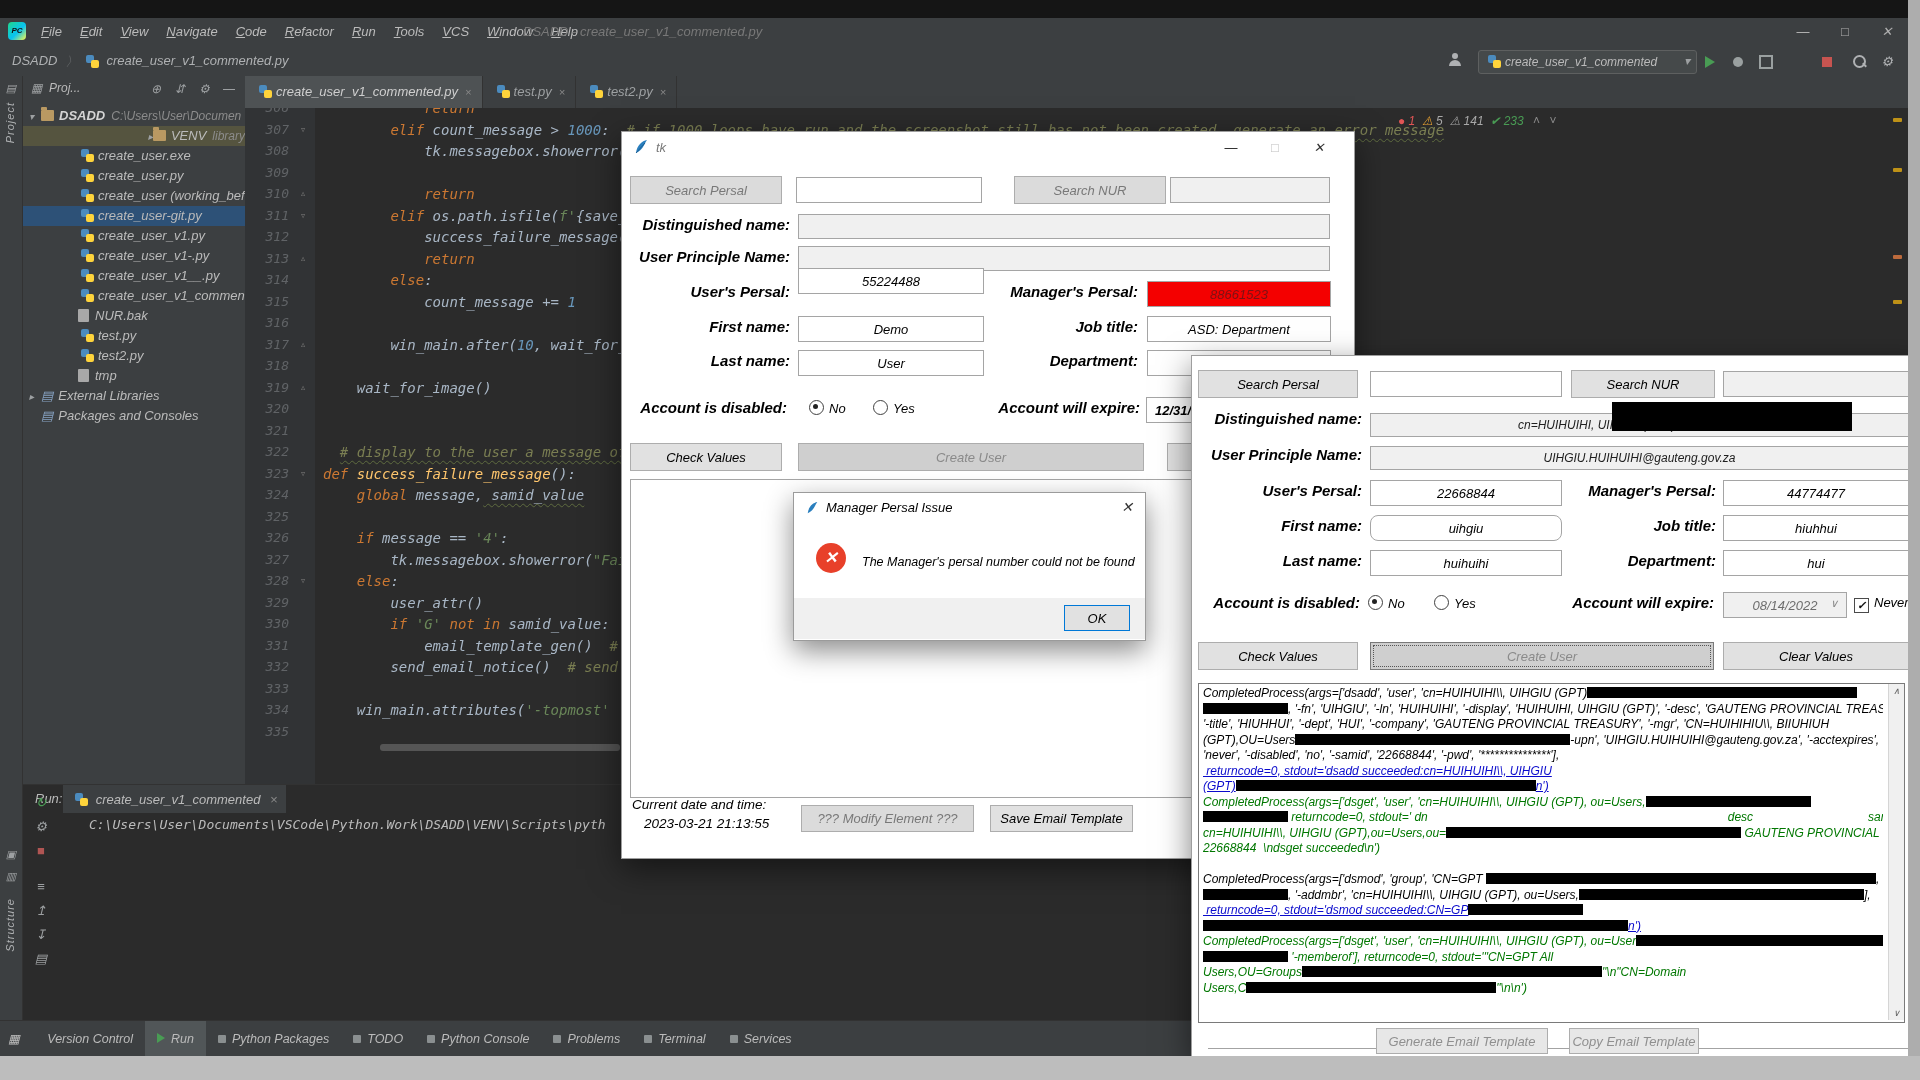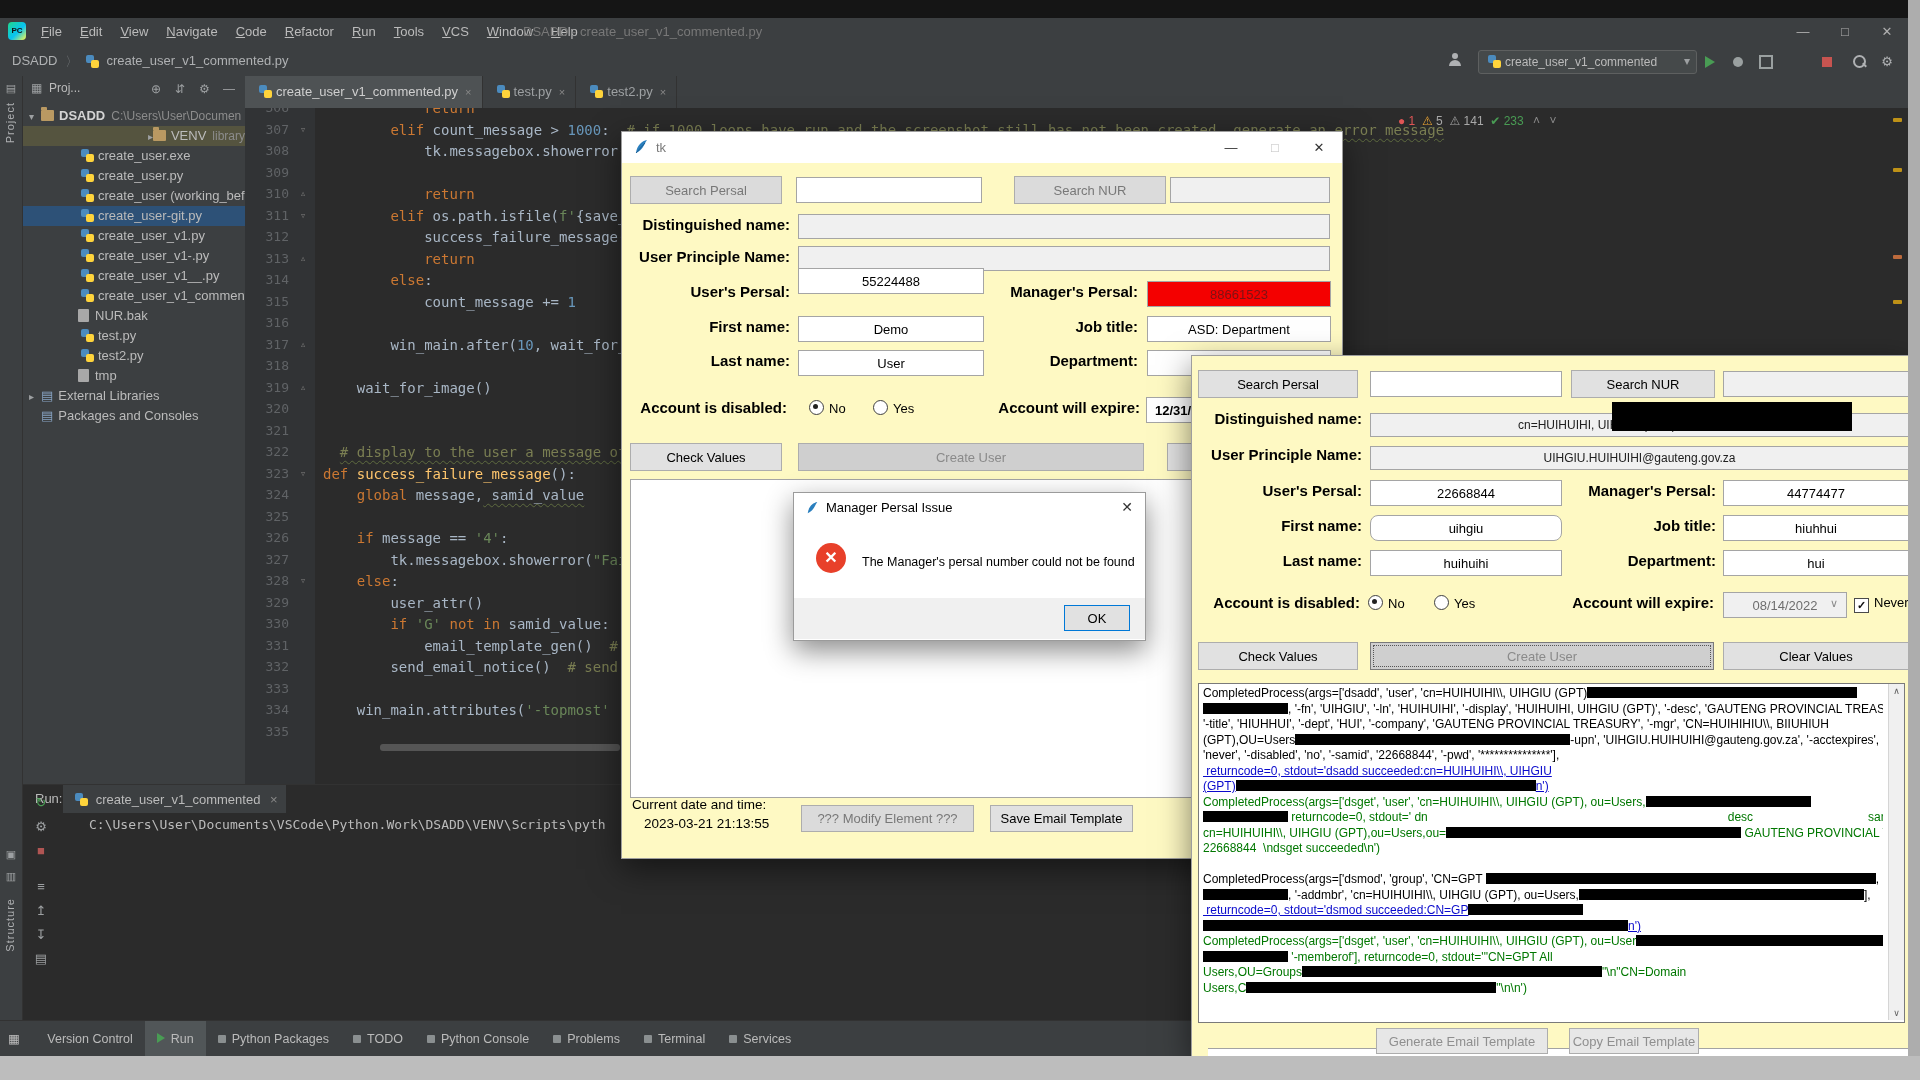--- a/index.html
+++ b/index.html
@@ -1,18 +1,18 @@
 <!DOCTYPE html>
 <html><head>
 <meta charset="utf-8">
 <style>
   html,body{margin:0;padding:0;background:#6f6f6f;}
   #screen{position:relative;width:1920px;height:1080px;overflow:hidden;background:#2B2B2B;
           font-family:"Liberation Sans",sans-serif;-webkit-font-smoothing:antialiased;}
-  .abs{position:absolute;}
+  .abs{position:absolute;font-style:italic;}
   
   #topstrip{left:0;top:0;width:1920px;height:18px;background:#151515;}
   #menubar{left:0;top:18px;width:1920px;height:29px;background:#3C3F41;color:#BBBBBB;font-size:13px;}
   .menu-item{display:inline-block;padding:6px 9px;cursor:default;}
   .menu-item u{text-decoration:underline;}
   #pclogo{left:8px;top:4px;width:18px;height:18px;border-radius:4px;
           background:linear-gradient(135deg,#21D789,#07C3F2 55%,#FCF84A);color:#101010;
           font-size:8px;font-weight:bold;text-align:center;line-height:18px;}
   #win-title{left:523px;top:6px;color:#787878;font-size:13px;}
   .winctl{top:3px;width:30px;height:22px;color:#AFAFAF;font-size:13px;text-align:center;line-height:22px;}
@@ -81,21 +81,21 @@
   
   #statusbar{left:0;top:1020px;width:1920px;height:36px;background:#3C3F41;border-top:1px solid #323232;color:#BBBBBB;font-size:12.5px;}
   .sb-item{display:inline-block;height:36px;line-height:36px;padding:0 12px;}
   .sb-item.active{background:#515658;}
   .sb-item .sq{display:inline-block;width:8px;height:8px;background:#8A8F90;margin-right:6px;border-radius:1px;}
   .sb-item .tri{display:inline-block;width:0;height:0;border-left:8px solid #499C54;border-top:5px solid transparent;border-bottom:5px solid transparent;margin-right:6px;}
   
   #rightstrip{left:1908px;top:0;width:12px;height:1080px;background:#ADADAD;}
   #bottomstrip{left:0;top:1056px;width:1920px;height:24px;background:#BDBDBD;}
   
-  .tkwin{background:#fef9c3;border:1px solid #9E9E9E;box-shadow:0 10px 30px rgba(0,0,0,.5);}
+  .tkwin{background:#ffffff;border:1px solid #9E9E9E;box-shadow:0 10px 30px rgba(0,0,0,.5);padding-left:12px;}
   .ttlbar{position:absolute;left:0;top:0;right:0;height:31px;background:#FFFFFF;}
   .ttltxt{position:absolute;left:34px;top:8px;font-size:13px;color:#444;}
   .tctl{position:absolute;top:0;width:42px;height:31px;text-align:center;line-height:31px;font-size:13px;color:#333;}
   .tctl.pale{color:#C0C0C0;}
   .feather{position:absolute;left:12px;top:7px;}
   .tkbtn{position:absolute;background:#E1E1E1;border:1px solid #ADADAD;font-size:13px;color:#000;
          display:flex;align-items:center;justify-content:center;}
   .tkbtn.graytxt{color:#787878;background:#DBDBDB;}
   .tkbtn.dis{background:#CFCFCF;color:#8A8A8A;}
   .tkbtn.focusdots{outline:1px dotted #555;outline-offset:-4px;border:1px solid #7A7A7A;}

